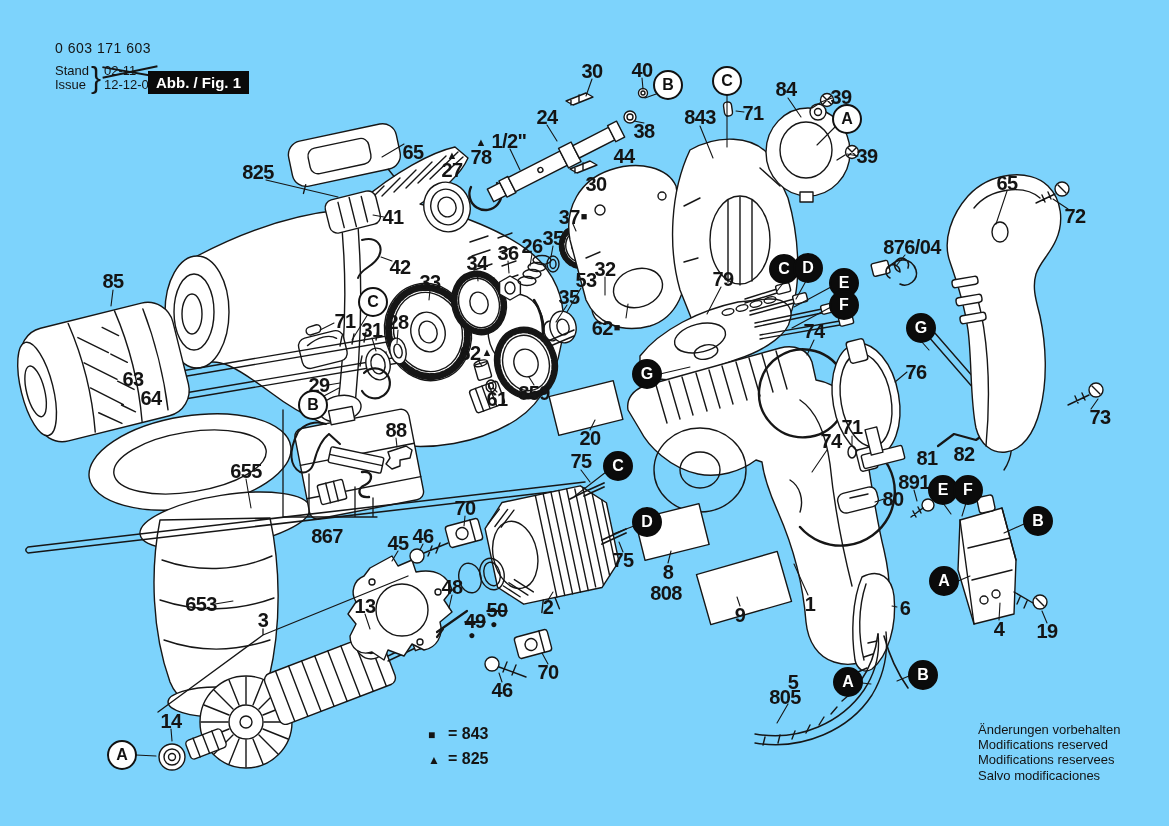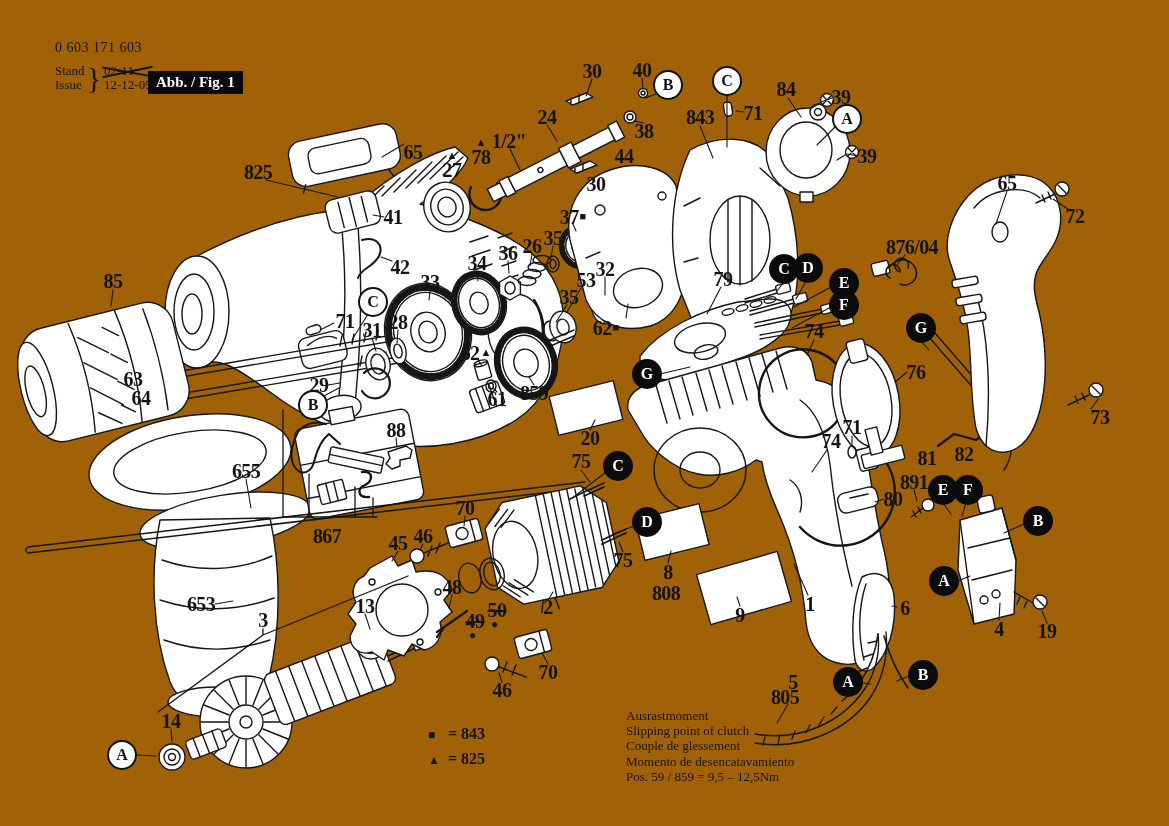--- a/index.html
+++ b/index.html
@@ -1,17 +1,17 @@
 <!DOCTYPE html>
 <html><head>
 <meta charset="utf-8">
 <style>
   html,body{margin:0;padding:0;background:#fff;}
-  .sheet{position:relative;width:1169px;height:826px;background:#a16207;overflow:hidden;
-         font-family:Liberation Serif, serif;color:#141414;}
+  .sheet{position:relative;width:1169px;height:826px;background:#7dd3fc;overflow:hidden;
+         font-family:Liberation Sans, sans-serif;color:#141414;}
   svg{position:absolute;left:0;top:0;}
   
   .catalog{position:absolute;left:55px;top:40px;font-size:14px;letter-spacing:.5px;}
   .revision{position:absolute;left:55px;top:64px;display:flex;}
   .rev-labels{display:flex;flex-direction:column;font-size:13px;line-height:14px;}
   .rev-brace{font-size:30px;font-weight:400;margin:0 3px 0 2px;line-height:28px;}
   .rev-values{display:flex;flex-direction:column;font-size:13px;line-height:14px;}
   .xcross{position:relative;display:inline-block;}
   .xcross::before,.xcross::after{content:"";position:absolute;left:-4%;top:50%;width:108%;height:1.6px;background:#141414;}
   .xcross::before{transform:rotate(10deg);}
@@ -494,21 +494,21 @@
       <div class="plabel" style="left: 534px; top: 393px;"><span>859</span></div>
       <div class="plabel" style="left: 590px; top: 438px;"><span>20</span></div>
       <div class="plabel" style="left: 814px; top: 331px;"><span>74</span></div>
       <div class="plabel" style="left: 916px; top: 372px;"><span>76</span></div>
       <div class="plabel" style="left: 831px; top: 441px;"><span>74</span></div>
       <div class="plabel" style="left: 852px; top: 427px;"><span>71</span></div>
       <div class="plabel" style="left: 927px; top: 458px;"><span>81</span></div>
       <div class="plabel" style="left: 964px; top: 454px;"><span>82</span></div>
       <div class="plabel" style="left: 1100px; top: 417px;"><span>73</span></div>
       <div class="plabel" style="left: 133px; top: 379px;"><span>63</span></div>
-      <div class="plabel" style="left: 141px; top: 398px;"><span>64</span></div>
+      <div class="plabel" style="left: 151px; top: 398px;"><span>64</span></div>
       <div class="plabel" style="left: 246px; top: 471px;"><span>655</span></div>
       <div class="plabel" style="left: 396px; top: 430px;"><span>88</span></div>
       <div class="plabel" style="left: 327px; top: 536px;"><span>867</span></div>
       <div class="plabel" style="left: 581px; top: 461px;"><span>75</span></div>
       <div class="plabel" style="left: 623px; top: 560px;"><span>75</span></div>
       <div class="plabel" style="left: 668px; top: 572px;"><span>8</span></div>
       <div class="plabel" style="left: 666px; top: 593px;"><span>808</span></div>
       <div class="plabel" style="left: 740px; top: 615px;"><span>9</span></div>
       <div class="plabel" style="left: 810px; top: 604px;"><span>1</span></div>
       <div class="plabel" style="left: 905px; top: 608px;"><span>6</span></div>
@@ -551,21 +551,20 @@
       <div class="callout filled" style="left: 944px; top: 581px;">A</div>
       <div class="callout filled" style="left: 848px; top: 682px;">A</div>
       <div class="callout filled" style="left: 923px; top: 675px;">B</div>
     </div>
 
   <div class="legend1">
     <div><span class="sym">■</span><span>= 843</span></div>
     <div><span class="sym">▲</span><span>= 825</span></div>
   </div>
 
-  <div class="note note-clutch">
-    <div>Ausrastmoment</div>
-    <div>Slipping point of clutch</div>
-    <div>Couple de glessement</div>
-    <div>Momento de desencatavamiento</div>
-    <div>Pos.  59 / 859  =  9,5 – 12,5Nm</div>
+  <div class="note note-mods">
+    <div>Änderungen vorbehalten</div>
+    <div>Modifications reserved</div>
+    <div>Modifications reservees</div>
+    <div>Salvo modificaciones</div>
   </div>
 
 </div>
 
 </body></html>

